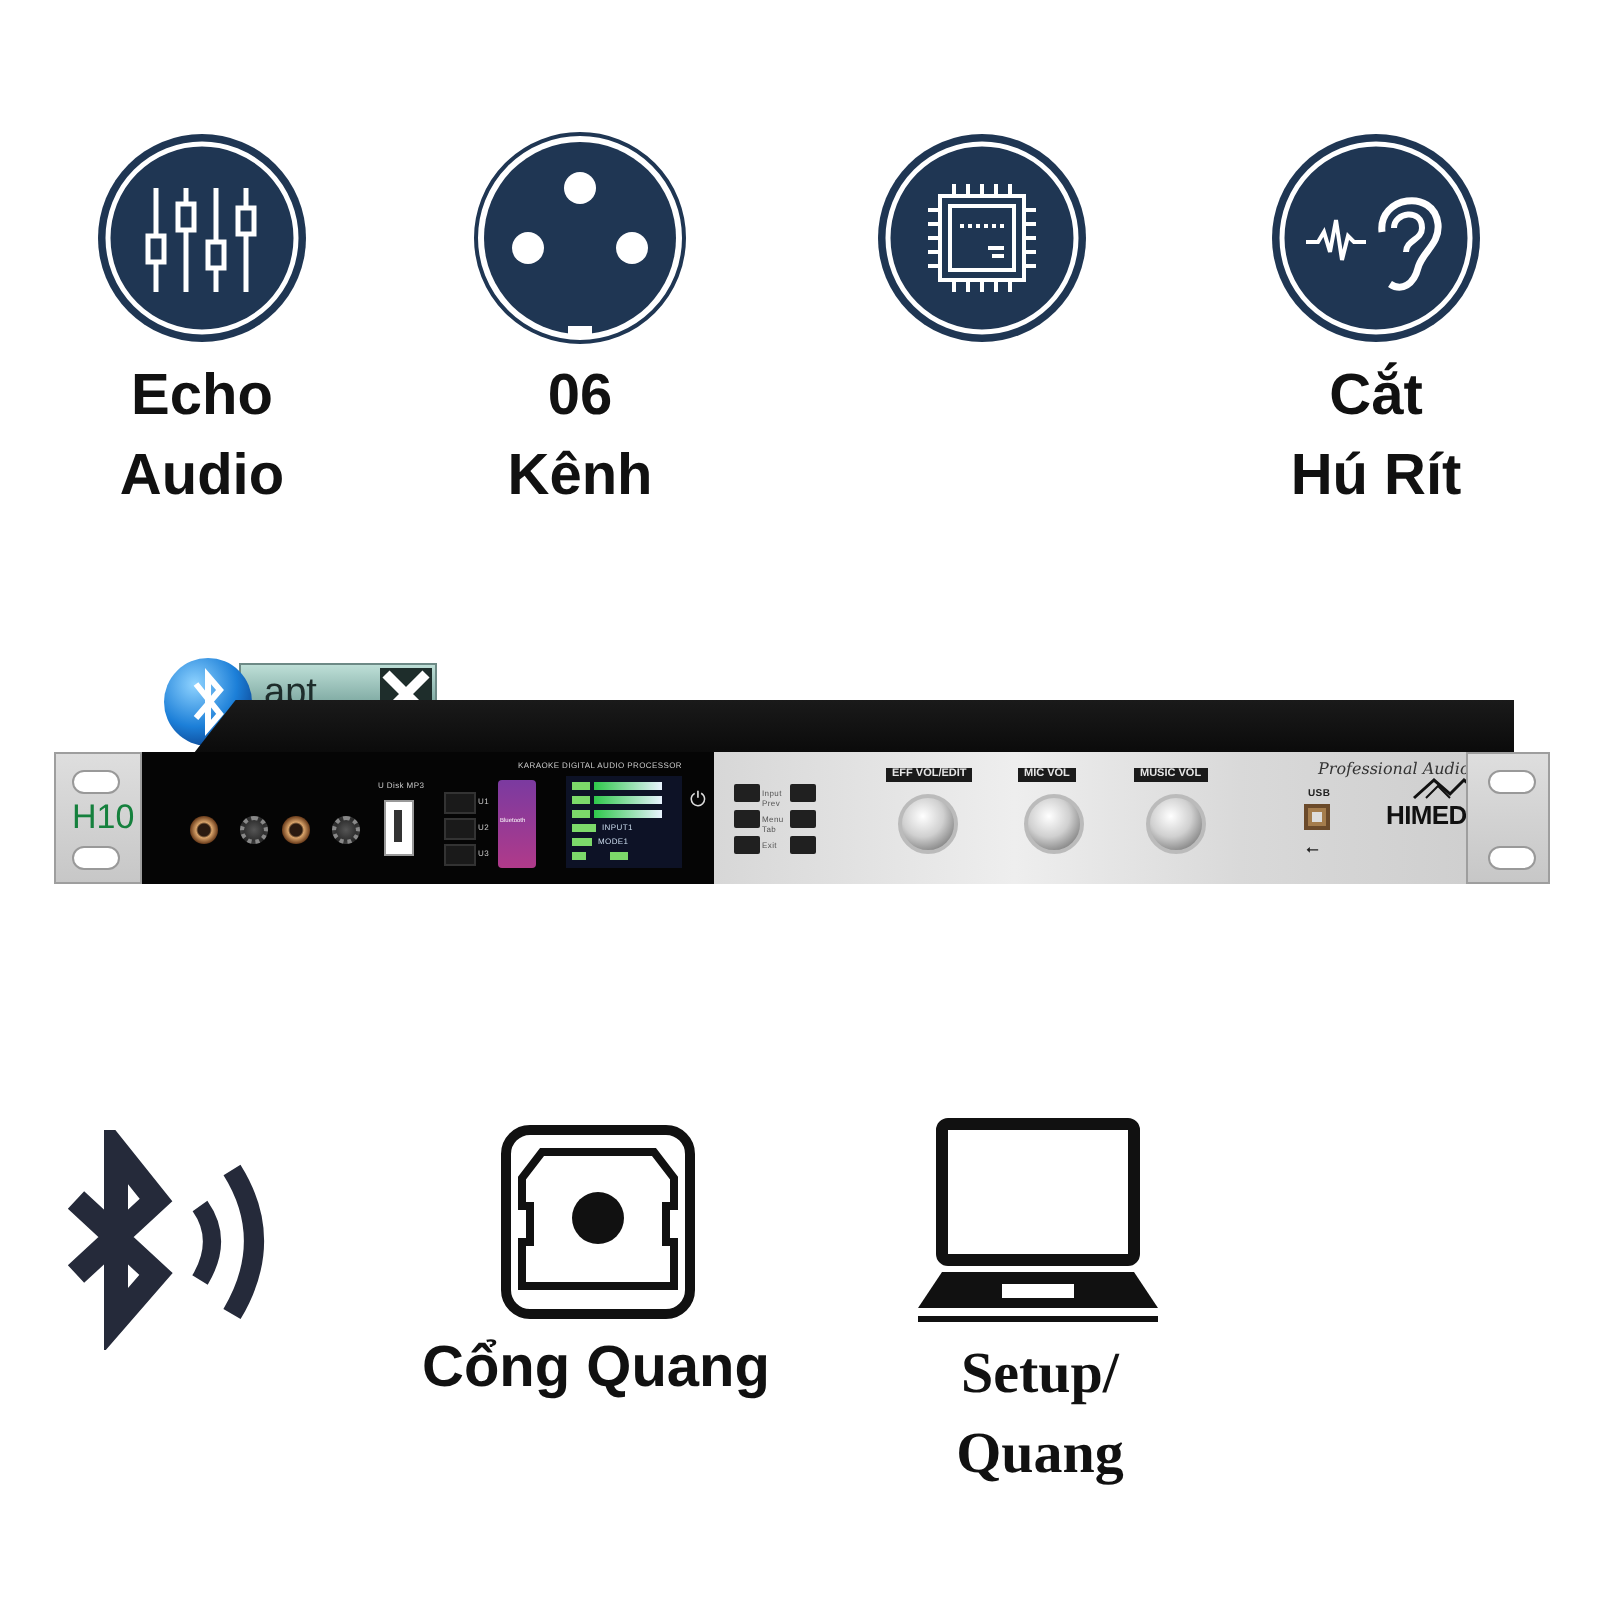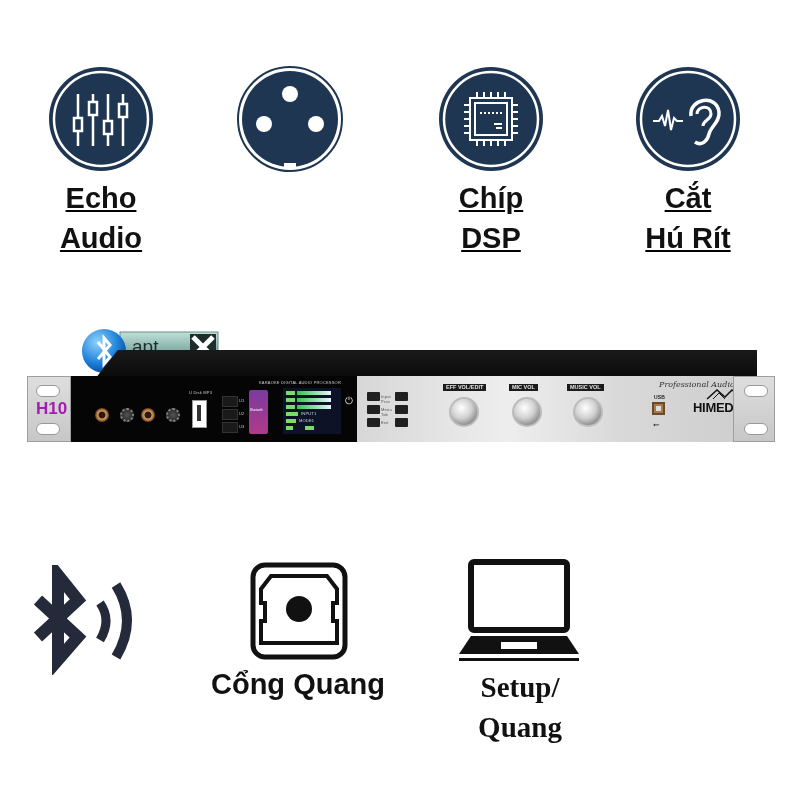--- a/index.html
+++ b/index.html
@@ -1,29 +1,29 @@
 <!DOCTYPE html>
 <html><head>
 <meta charset="utf-8">
 <style>
   html,body{margin:0;padding:0;background:#fff;}
   body{width:800px;height:800px;position:relative;overflow:hidden;font-family:"Liberation Sans",sans-serif;}
-  .feat{position:absolute;text-align:center;width:170px;text-decoration:underline;}
+  .feat{position:absolute;text-align:center;width:170px;}
   .feat .badge{width:106px;height:106px;margin:0 auto;display:block;}
   .feat .lbl{font-weight:bold;font-size:29px;line-height:40px;color:#111;margin-top:6px;}
   .bottom-lbl{position:absolute;font-weight:bold;font-size:29px;line-height:40px;color:#111;text-align:center;}
   
   .device{position:absolute;left:27px;top:350px;width:748px;height:96px;}
   .top-shade{position:absolute;left:50px;top:0;width:680px;height:26px;background:linear-gradient(#1a1a1a,#0b0b0b);clip-path:polygon(3% 100%,6% 0,100% 0,100% 100%);}
   .rack{position:absolute;left:0;top:26px;width:748px;height:66px;background:linear-gradient(#e4e4e4,#cfcfcf 60%,#bdbdbd);border:1px solid #a9a9a9;box-sizing:border-box;}
   .ear{position:absolute;top:26px;width:44px;height:66px;background:linear-gradient(#dedede,#c7c7c7);border:1px solid #9e9e9e;box-sizing:border-box;}
   .ear .slot{position:absolute;left:8px;width:22px;height:10px;border-radius:6px;background:#fff;border:1px solid #999;}
   .black-panel{position:absolute;left:44px;top:26px;width:286px;height:66px;background:#050505;}
   .silver-panel{position:absolute;left:330px;top:26px;width:376px;height:66px;background:linear-gradient(90deg,#d7d7d7,#eeeeee 40%,#d9d9d9 70%,#cfcfcf);}
-  .model{position:absolute;left:9px;top:49px;font-weight:bold;font-size:17px;color:#a21caf;}
+  .model{position:absolute;left:9px;top:49px;font-weight:normal;font-size:17px;color:#15803d;}
   .jack{position:absolute;width:14px;height:14px;border-radius:50%;background:radial-gradient(#2a1a10 30%,#d9a46b 40%,#6b3d1c 70%);}
   .knob-s{position:absolute;width:14px;height:14px;border-radius:50%;background:radial-gradient(#555,#222);border:2px dotted #888;box-sizing:border-box;}
   .usb-port{position:absolute;left:165px;top:50px;width:13px;height:26px;background:#fff;border:1px solid #999;}
   .usb-port::after{content:"";position:absolute;left:4px;top:4px;width:4px;height:16px;background:#333;}
   .tiny{position:absolute;font-size:4px;color:#ccc;letter-spacing:.2px;}
   .sbtn{position:absolute;width:14px;height:9px;background:#1a1a1a;border:1px solid #333;}
   .bt-box{position:absolute;left:222px;top:40px;width:19px;height:44px;background:linear-gradient(#7b3aa0,#b03a8a);border-radius:2px;}
   .lcd{position:absolute;left:256px;top:38px;width:58px;height:46px;background:#0d1226;}
   .bar{position:absolute;height:4px;background:#7cd96a;}
   .bar.b{background:linear-gradient(90deg,#2fc84b,#e9f3ff);}
@@ -60,20 +60,21 @@
 
 <div class="feat" style="left:205px;top:66px;">
   <svg class="badge" viewBox="0 0 106 106">
     <circle cx="53" cy="53" r="52" fill="#fff" stroke="#1f3653" stroke-width="2"></circle>
     <circle cx="53" cy="53" r="48" fill="#1f3653"></circle>
     <rect x="47" y="97" width="12" height="5" fill="#fff"></rect>
     <circle cx="53" cy="28" r="8" fill="#fff"></circle>
     <circle cx="27" cy="58" r="8" fill="#fff"></circle>
     <circle cx="79" cy="58" r="8" fill="#fff"></circle>
   </svg>
+  <div class="lbl"><span>06</span><br><span>Kênh</span></div>
 </div>
 
 <div class="feat" style="left:406px;top:66px;">
   <svg class="badge" viewBox="0 0 106 106">
     <circle cx="53" cy="53" r="52" fill="#1f3653"></circle>
     <circle cx="53" cy="53" r="47" fill="none" stroke="#fff" stroke-width="2.5"></circle>
     <g stroke="#fff" stroke-width="2" fill="none">
       <rect x="32" y="32" width="42" height="42"></rect>
       <rect x="37" y="37" width="32" height="32"></rect>
       <line x1="39" y1="26" x2="39" y2="32"></line>
@@ -94,21 +95,20 @@
       <line x1="74" y1="39" x2="80" y2="39"></line>
         <line x1="74" y1="46" x2="80" y2="46"></line>
         <line x1="74" y1="53" x2="80" y2="53"></line>
         <line x1="74" y1="60" x2="80" y2="60"></line>
         <line x1="74" y1="67" x2="80" y2="67"></line>
       <line x1="42" y1="47" x2="64" y2="47" stroke-dasharray="2 2"></line>
       <line x1="56" y1="58" x2="64" y2="58"></line>
         <line x1="58" y1="62" x2="64" y2="62"></line>
     </g>
   </svg>
-  <div class="lbl"><span>Chíp</span><br><span>DSP</span></div>
 </div>
 
 <div class="feat" style="left:603px;top:66px;">
   <svg class="badge" viewBox="0 0 106 106">
     <circle cx="53" cy="53" r="52" fill="#1f3653"></circle>
     <circle cx="53" cy="53" r="47" fill="none" stroke="#fff" stroke-width="2.5"></circle>
     <polyline points="18,55 24,55 27,50 30,60 33,44 36,64 39,52 42,55 48,55" fill="none" stroke="#fff" stroke-width="2"></polyline>
     <path d="M56,50 C54,32 82,28 84,46 C85,56 76,60 74,68 C72,76 66,80 60,76" fill="none" stroke="#fff" stroke-width="3.5"></path>
     <path d="M62,48 C62,40 76,38 76,48 C76,54 68,54 68,60" fill="none" stroke="#fff" stroke-width="3"></path>
   </svg>

